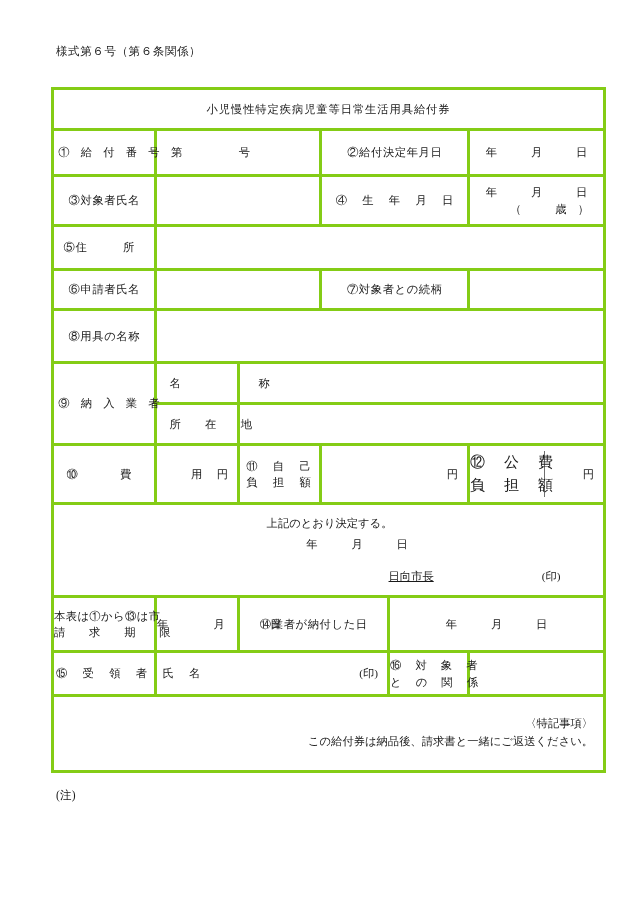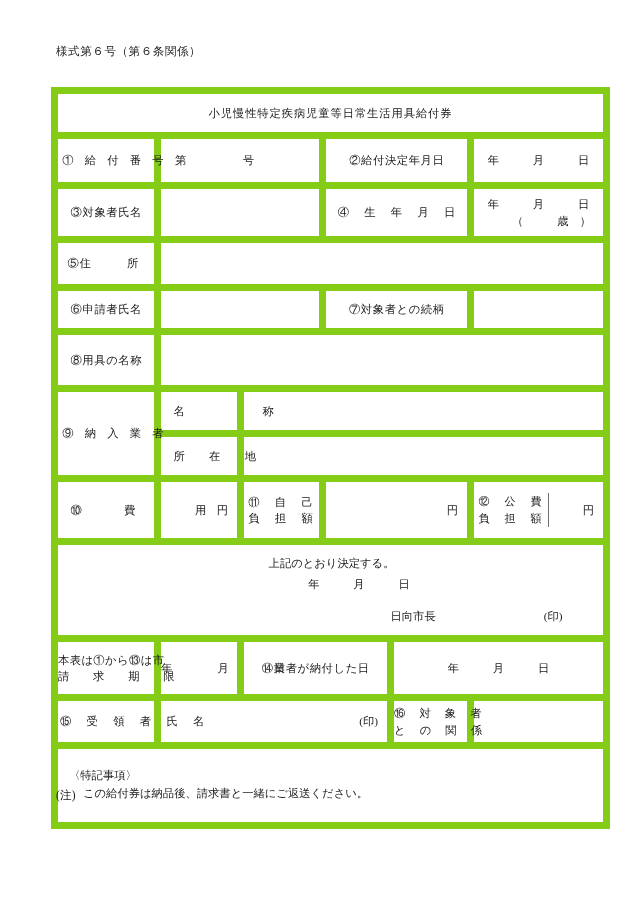--- a/index.html
+++ b/index.html
@@ -33,21 +33,21 @@
   
   table.main {
     position: absolute;
     left: 39px;
     top: 87px;
     width: 552px;
     border-collapse: collapse;
     table-layout: fixed;
   }
   table.main td {
-    border: 7px solid #84cc16;
+    border: 3px solid #84cc16;
     font-size: 11.3px;
     padding: 0;
     vertical-align: middle;
     line-height: 1.45;
   }
   
   .lbl {
     text-align: center;
     white-space: nowrap;
   }
@@ -79,26 +79,27 @@
     height: 72px;
     vertical-align: top;
   }
   .decision .l1 { display: block; }
   .decision .l2 { display: block; padding-left: 55px; margin-top: 4px; white-space: nowrap; }
   .decision .l3 {
     display: block;
     margin-top: 16px;
     padding-left: 290px;
     white-space: nowrap;
+    text-decoration: underline;
   }
   .decision .l3 .seal { display: inline-block; padding-left: 108px; }
   
   .notes {
     padding: 9px 10px 12px 11px !important;
-    text-align: left;
+    text-align: right;
     height: 52px;
     vertical-align: top;
   }
   .notes .n1 { display: block; }
   .notes .n2 { display: block; margin-top: 2px; padding-left: 14px; }
   
   .footer {
     position: absolute;
     left: 44px;
     top: 785px;
@@ -186,21 +187,21 @@
           <span style="display:block">⑪　自　己</span>
           <span style="display:block">負　担　額</span>
         </td>
         <td class="rpad" colspan="2">
           <span></span><span>円</span>
         </td>
         <td style="padding:0 !important">
           <table style="width:100%; border-collapse:collapse; table-layout:fixed">
             <tbody>
                 <tr>
-              <td class="two-line" style="width:74px; border:0; border-right:1px solid #6e6e6e; letter-spacing:2px; font-size:11px; line-height:1.55">
+              <td class="two-line" style="width:74px; border:0; border-right:1px solid #6e6e6e; letter-spacing:2px; font-size:15px; line-height:1.55">
                 <span style="display:block">⑫　公　費</span>
                 <span style="display:block">負　担　額</span>
               </td>
               <td class="rpad" style="border:0; font-size:11.3px">
                 <span></span><span>円</span>
               </td>
             </tr>
           </tbody>
             </table>
         </td>

